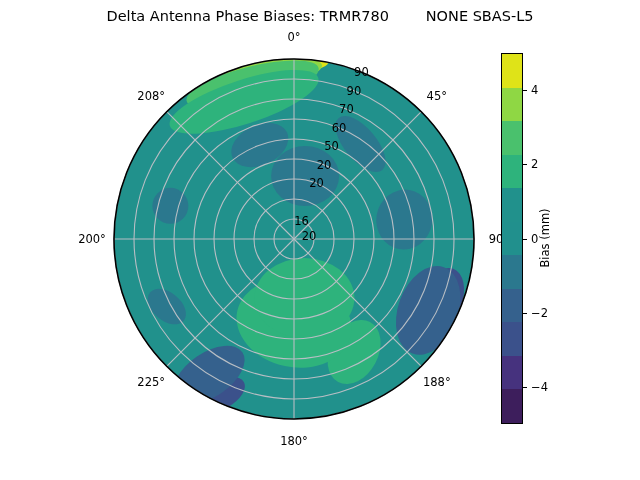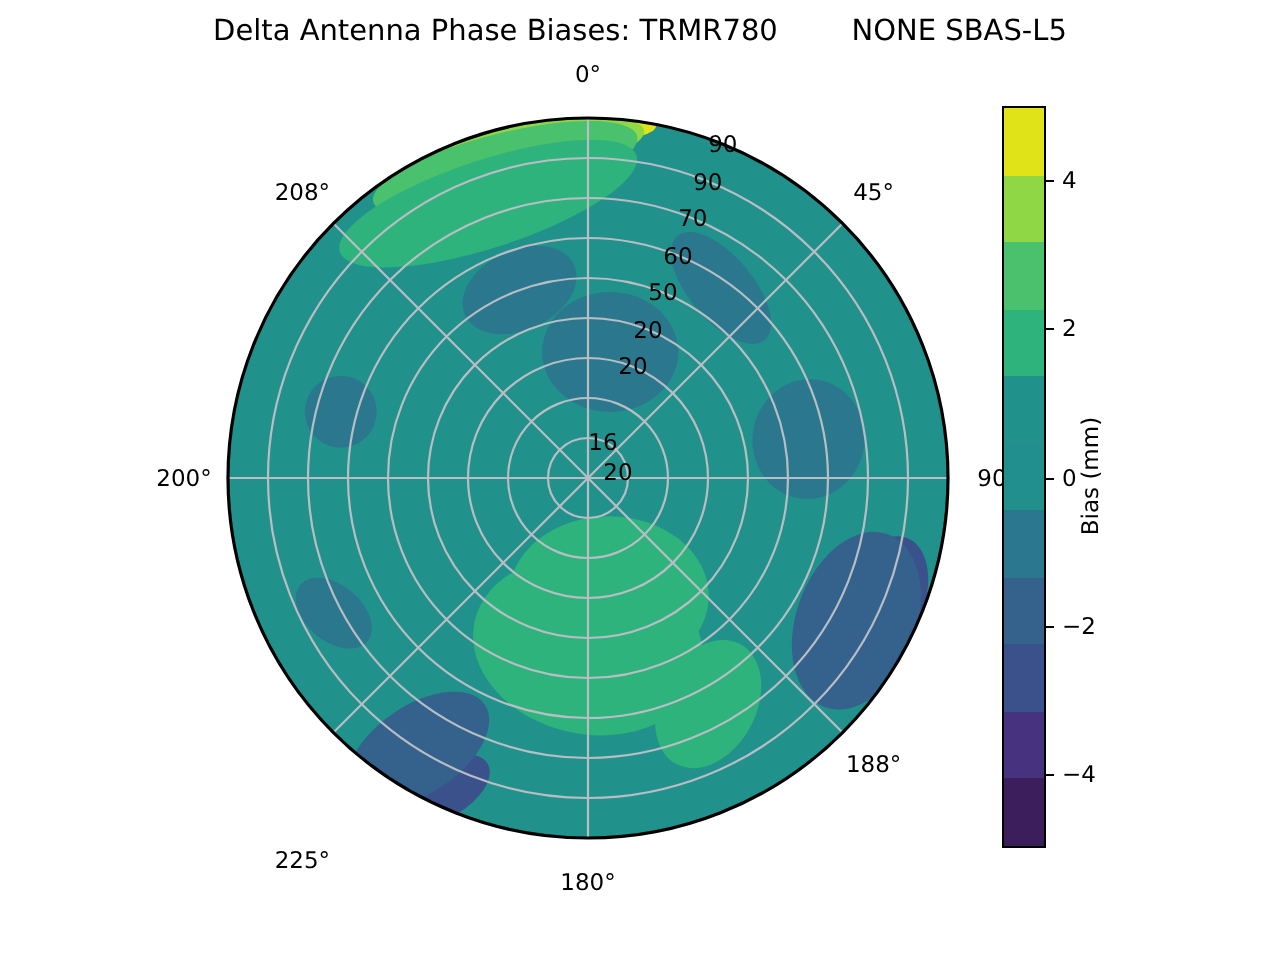--- a/index.html
+++ b/index.html
@@ -161,21 +161,21 @@
         <div class="re-label r-label" style="left: 240.9px; top: 38.7px;">90</div>
         <div class="re-label r-label" style="left: 248.4px; top: 20.1px;">90</div>
       </div>
 
     <div id="theta-labels">
         <div class="theta-label" style="left: 181px; top: -15px;">0°</div>
         <div class="theta-label" style="left: 323.8px; top: 44.2px;">45°</div>
         <div class="theta-label" style="left: 383px; top: 187px;">90</div>
         <div class="theta-label" style="left: 323.8px; top: 329.8px;">188°</div>
         <div class="theta-label" style="left: 181px; top: 389px;">180°</div>
-        <div class="theta-label" style="left: 38.2px; top: 329.8px; margin-top: 48px;">225°</div>
+        <div class="theta-label" style="left: 38.2px; top: 329.8px;">225°</div>
         <div class="theta-label" style="left: -21px; top: 187px;">200°</div>
         <div class="theta-label" style="left: 38.2px; top: 44.2px;">208°</div>
       </div>
   </div>
 
   <div id="colorbar">
       <div class="cb-band" style="background: rgb(223, 227, 24); height: 9.09091%;"></div>
       <div class="cb-band" style="background: rgb(143, 215, 68); height: 9.09091%;"></div>
       <div class="cb-band" style="background: rgb(74, 193, 109); height: 9.09091%;"></div>
       <div class="cb-band" style="background: rgb(46, 179, 124); height: 9.09091%;"></div>

